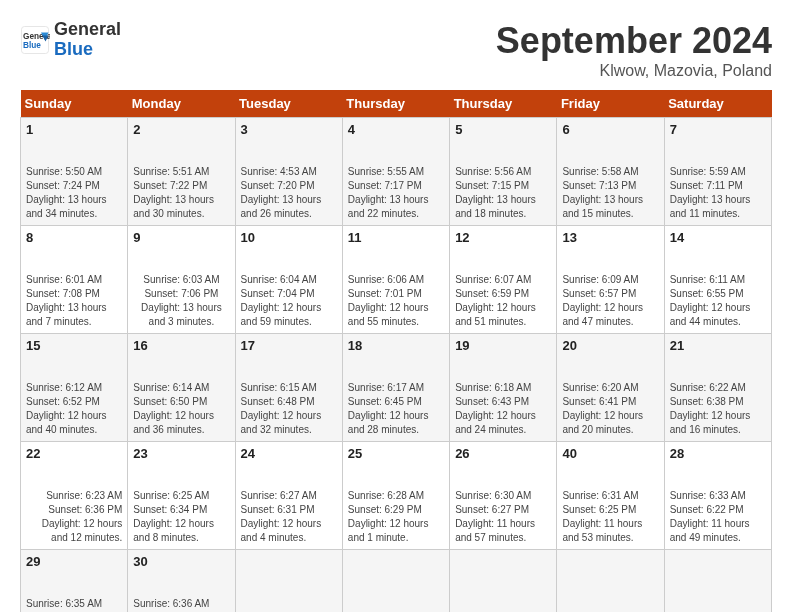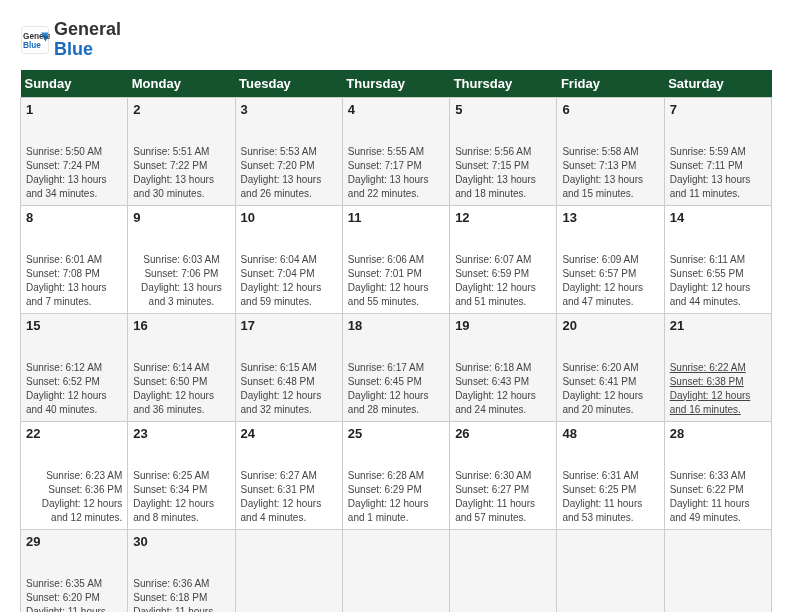--- a/index.html
+++ b/index.html
@@ -37,21 +37,21 @@
       font-size: 16px;
       color: #555;
       font-weight: normal;
     }
     table {
       width: 100%;
       border-collapse: collapse;
       font-size: 11px;
     }
     thead tr th {
-      background-color: #14532d;
+      background-color: #c2410c;
       color: white;
       padding: 6px 4px;
       text-align: left;
       font-size: 13px;
       font-weight: bold;
     }
     tbody tr td {
       border: 1px solid #ccc;
       padding: 4px 5px;
       vertical-align: top;
@@ -92,20 +92,22 @@
       <text x="4" y="30" font-size="11" font-weight="bold" fill="#1a6bbf">Blue</text>
       <polygon points="28,10 38,10 33,20" fill="#2b8ad4"></polygon>
       <polygon points="30,14 38,14 34,22" fill="#1a5fa0"></polygon>
     </svg>
     <div>
       <div style="font-size:18px;font-weight:bold;color:#333;line-height:1.1;">General</div>
       <div style="font-size:18px;font-weight:bold;color:#1a6bbf;line-height:1.1;">Blue</div>
     </div>
   </div>
   <div class="title-block">
+    <h1>September 2024</h1>
+    <h2>Klwow, Mazovia, Poland</h2>
   </div>
 </div>
 
 <table>
   <thead>
     <tr>
     <th>Sunday</th>
         <th>Monday</th>
         <th>Tuesday</th>
         <th>Thursday</th>
@@ -125,21 +127,21 @@
         </td>
         <td>
           <span class="day-num">2</span>
           <div class="day-detail" style="white-space: pre-line;">Sunrise: 5:51 AM
 Sunset: 7:22 PM
 Daylight: 13 hours
 and 30 minutes.</div>
         </td>
         <td>
           <span class="day-num">3</span>
-          <div class="day-detail" style="white-space: pre-line;">Sunrise: 5:53 AM
+          <div class="day-detail" style="white-space: pre-line;">Sunrise: 4:53 AM
 Sunset: 7:20 PM
 Daylight: 13 hours
 and 26 minutes.</div>
         </td>
         <td>
           <span class="day-num">4</span>
           <div class="day-detail" style="white-space: pre-line;">Sunrise: 5:55 AM
 Sunset: 7:17 PM
 Daylight: 13 hours
 and 22 minutes.</div>
@@ -255,21 +257,21 @@
         </td>
         <td>
           <span class="day-num">20</span>
           <div class="day-detail" style="white-space: pre-line;">Sunrise: 6:20 AM
 Sunset: 6:41 PM
 Daylight: 12 hours
 and 20 minutes.</div>
         </td>
         <td>
           <span class="day-num">21</span>
-          <div class="day-detail" style="white-space: pre-line; text-decoration: underline;">Sunrise: 6:22 AM
+          <div class="day-detail" style="white-space: pre-line;">Sunrise: 6:22 AM
 Sunset: 6:38 PM
 Daylight: 12 hours
 and 16 minutes.</div>
         </td>
       </tr>
       <tr>
         <td>
           <span class="day-num">22</span>
           <div class="day-detail" style="white-space: pre-line; text-align: right;">Sunrise: 6:23 AM
 Sunset: 6:36 PM
@@ -298,21 +300,21 @@
 and 1 minute.</div>
         </td>
         <td>
           <span class="day-num">26</span>
           <div class="day-detail" style="white-space: pre-line;">Sunrise: 6:30 AM
 Sunset: 6:27 PM
 Daylight: 11 hours
 and 57 minutes.</div>
         </td>
         <td>
-          <span class="day-num">48</span>
+          <span class="day-num">40</span>
           <div class="day-detail" style="white-space: pre-line;">Sunrise: 6:31 AM
 Sunset: 6:25 PM
 Daylight: 11 hours
 and 53 minutes.</div>
         </td>
         <td>
           <span class="day-num">28</span>
           <div class="day-detail" style="white-space: pre-line;">Sunrise: 6:33 AM
 Sunset: 6:22 PM
 Daylight: 11 hours

